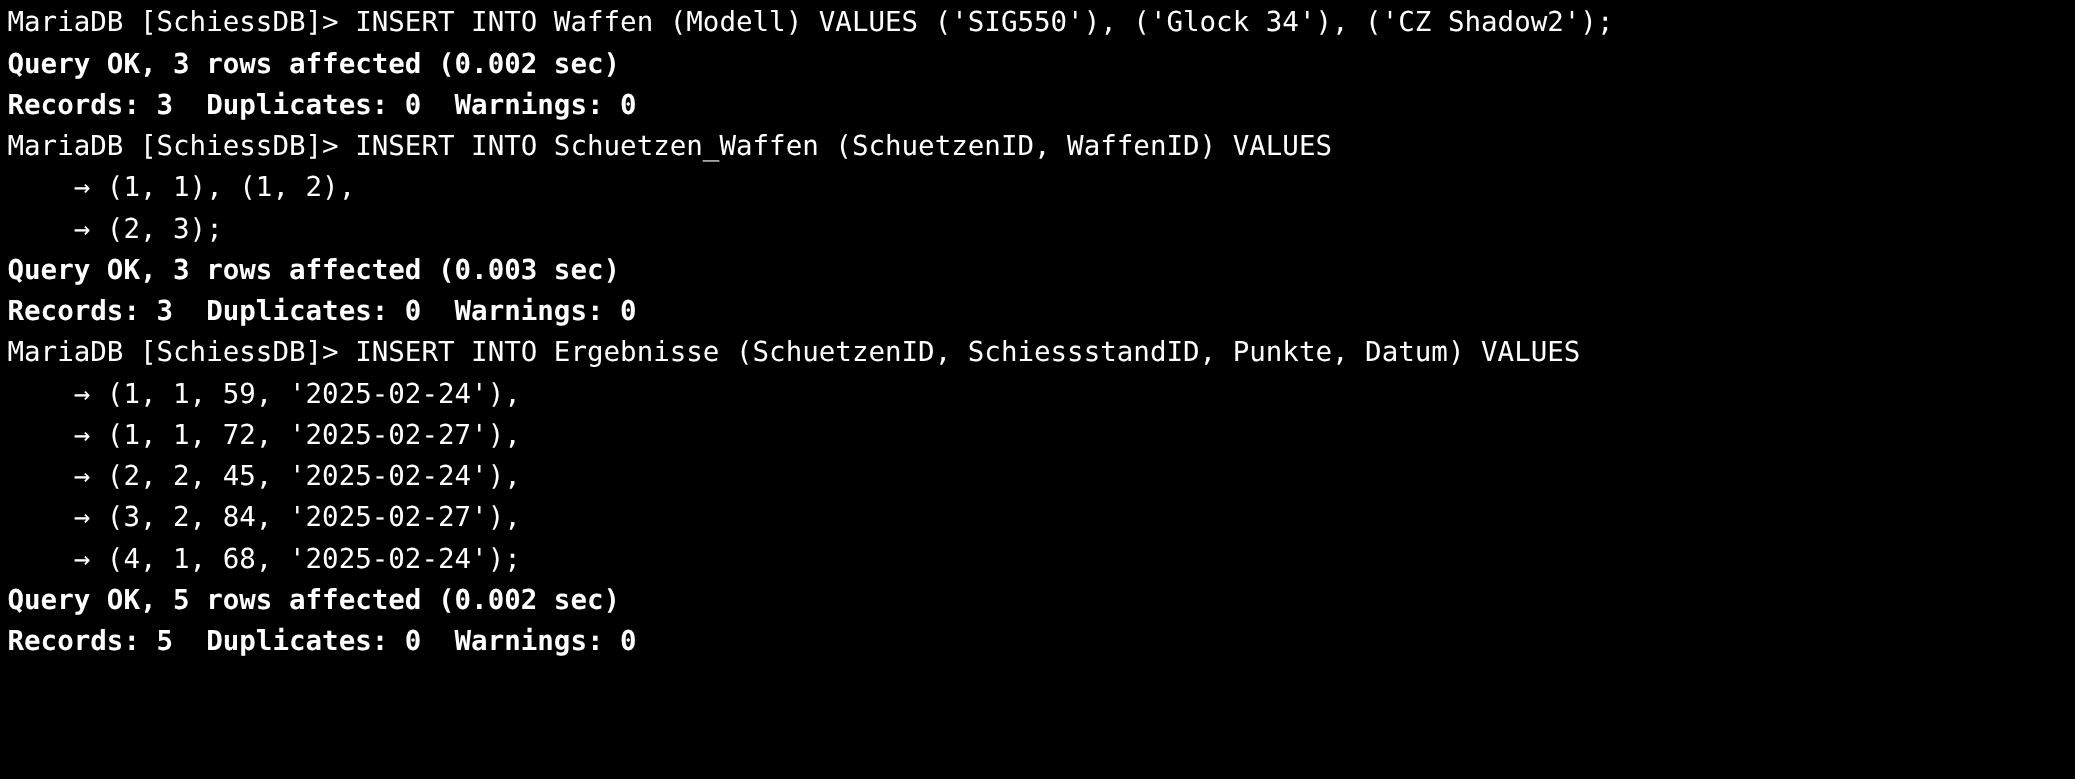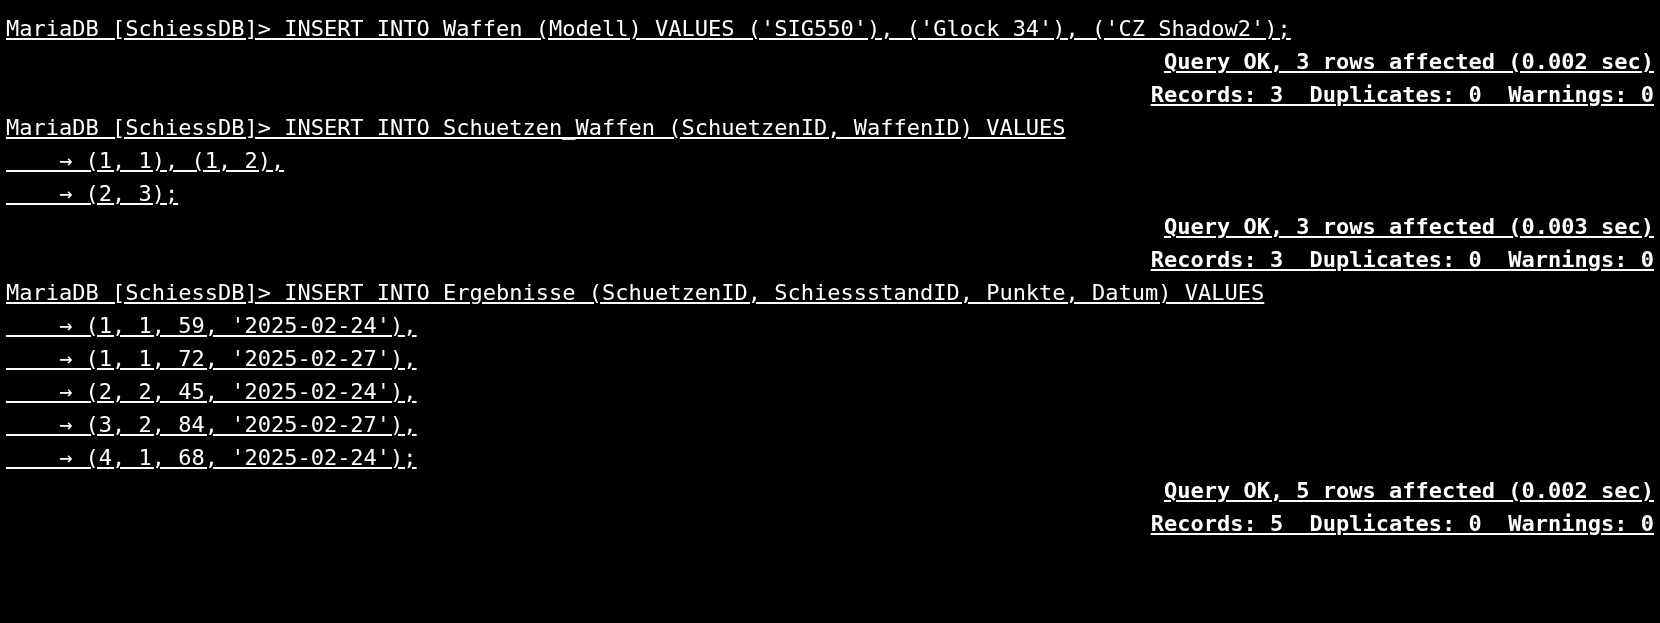--- a/index.html
+++ b/index.html
@@ -8,29 +8,27 @@
     background: #000000;
     color: #ffffff;
     font-family: "DejaVu Sans Mono", "Liberation Mono", "Consolas", monospace;
     font-size: 22px;
     line-height: 1.5;
     width: 1660px;
     height: 623px;
     overflow: hidden;
   }
   .terminal {
-    padding: 12px 6px;
+    padding: 2px 6px;
     white-space: pre;
     font-weight: 500;
-    text-decoration: underline;
   }
   .line {
     white-space: pre;
   }
   .bold {
     font-weight: 700;
-    text-align: right;
   }
 </style>
 </head>
 <body>
 
 <div class="terminal"><div class="line">MariaDB [SchiessDB]&gt; INSERT INTO Waffen (Modell) VALUES ('SIG550'), ('Glock 34'), ('CZ Shadow2');</div><div class="line bold">Query OK, 3 rows affected (0.002 sec)</div><div class="line bold">Records: 3  Duplicates: 0  Warnings: 0</div><div class="line"></div><div class="line">MariaDB [SchiessDB]&gt; INSERT INTO Schuetzen_Waffen (SchuetzenID, WaffenID) VALUES</div><div class="line">    → (1, 1), (1, 2),</div><div class="line">    → (2, 3);</div><div class="line bold">Query OK, 3 rows affected (0.003 sec)</div><div class="line bold">Records: 3  Duplicates: 0  Warnings: 0</div><div class="line"></div><div class="line">MariaDB [SchiessDB]&gt; INSERT INTO Ergebnisse (SchuetzenID, SchiessstandID, Punkte, Datum) VALUES</div><div class="line">    → (1, 1, 59, '2025-02-24'),</div><div class="line">    → (1, 1, 72, '2025-02-27'),</div><div class="line">    → (2, 2, 45, '2025-02-24'),</div><div class="line">    → (3, 2, 84, '2025-02-27'),</div><div class="line">    → (4, 1, 68, '2025-02-24');</div><div class="line bold">Query OK, 5 rows affected (0.002 sec)</div><div class="line bold">Records: 5  Duplicates: 0  Warnings: 0</div></div>
 
 </body></html>

